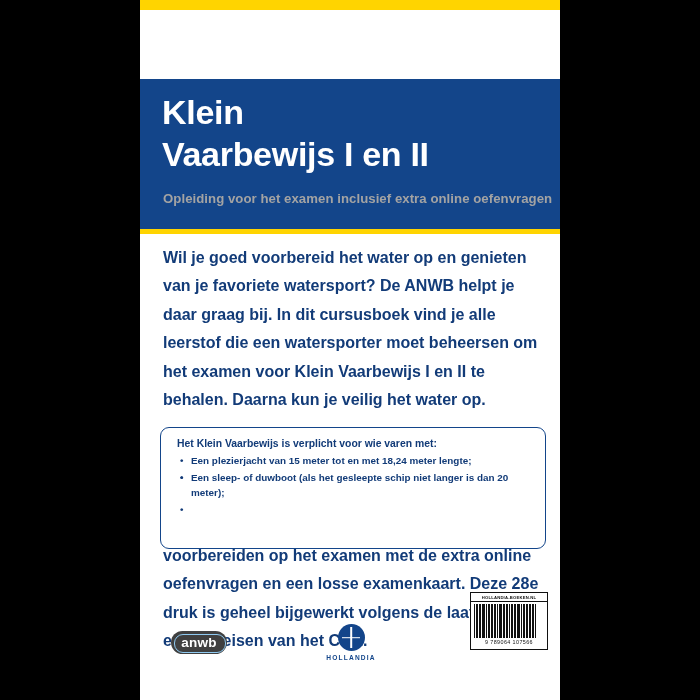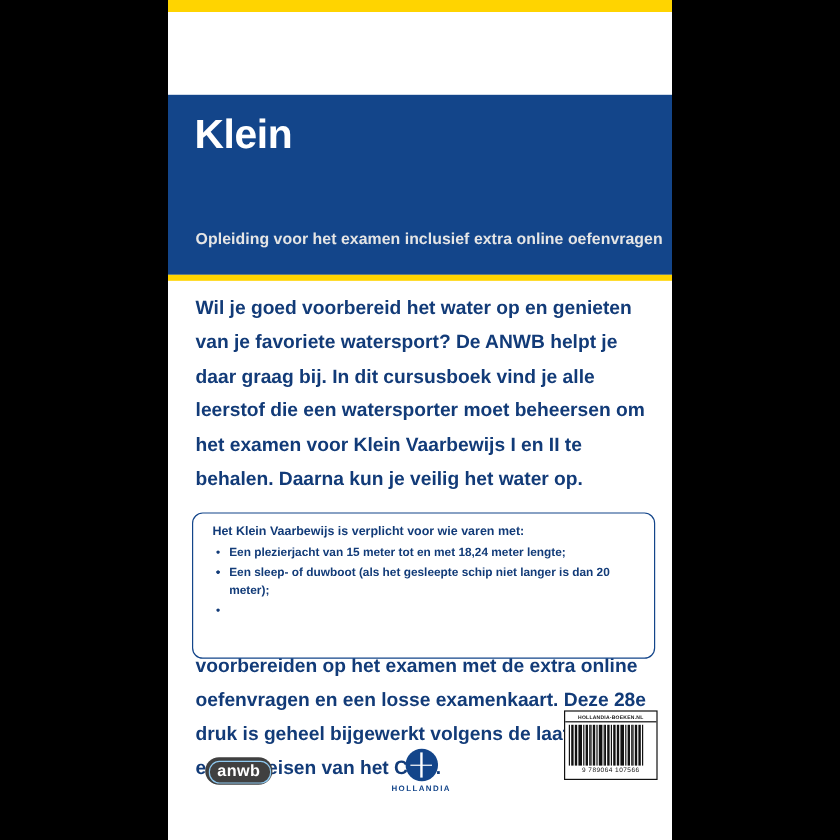--- a/index.html
+++ b/index.html
@@ -69,21 +69,21 @@
     font-weight: bold;
     letter-spacing: -0.3px;
     line-height: 1;
   }
   .subtitle {
     position: absolute;
     left: 23px;
     top: 112px;
     font-size: 13.2px;
     font-weight: bold;
-    color: #e5e5e5;
+    color: #a3a3a3;
     letter-spacing: 0.05px;
   }
   .yellow-rule {
     position: absolute;
     left: 0;
     top: 229px;
     width: 420px;
     height: 5px;
     background: #ffd400;
   }
@@ -253,20 +253,21 @@
 <body>
 
 <div id="page">
   <div class="cover">
 
     <div class="yellow-top"></div>
     <div class="white-gap"></div>
 
     <div class="blue-band">
       <div class="title-line1">Klein</div>
+      <div class="title-line2">Vaarbewijs I en II</div>
       <div class="subtitle">Opleiding voor het examen inclusief extra online oefenvragen</div>
     </div>
     <div class="yellow-rule"></div>
 
     <div class="body-text">
       <p>Wil je goed voorbereid het water op en genieten van je favoriete watersport? De ANWB helpt je daar graag bij. In dit cursusboek vind je alle leerstof die een watersporter moet beheersen om het examen voor Klein Vaarbewijs I en II te behalen. Daarna kun je veilig het water op.</p>
       <p>De examenstof wordt helder uitgelegd en is gecombineerd met praktijkvoorbeelden, inzichtelijke illustraties, samenvattingen en oefenvragen. Daarnaast kun je je perfect voorbereiden op het examen met de extra online oefenvragen en een losse examenkaart.  Deze 28e druk is geheel bijgewerkt volgens de laatste exameneisen van het CBR.</p>
     </div>
 
     <div class="info-box">

